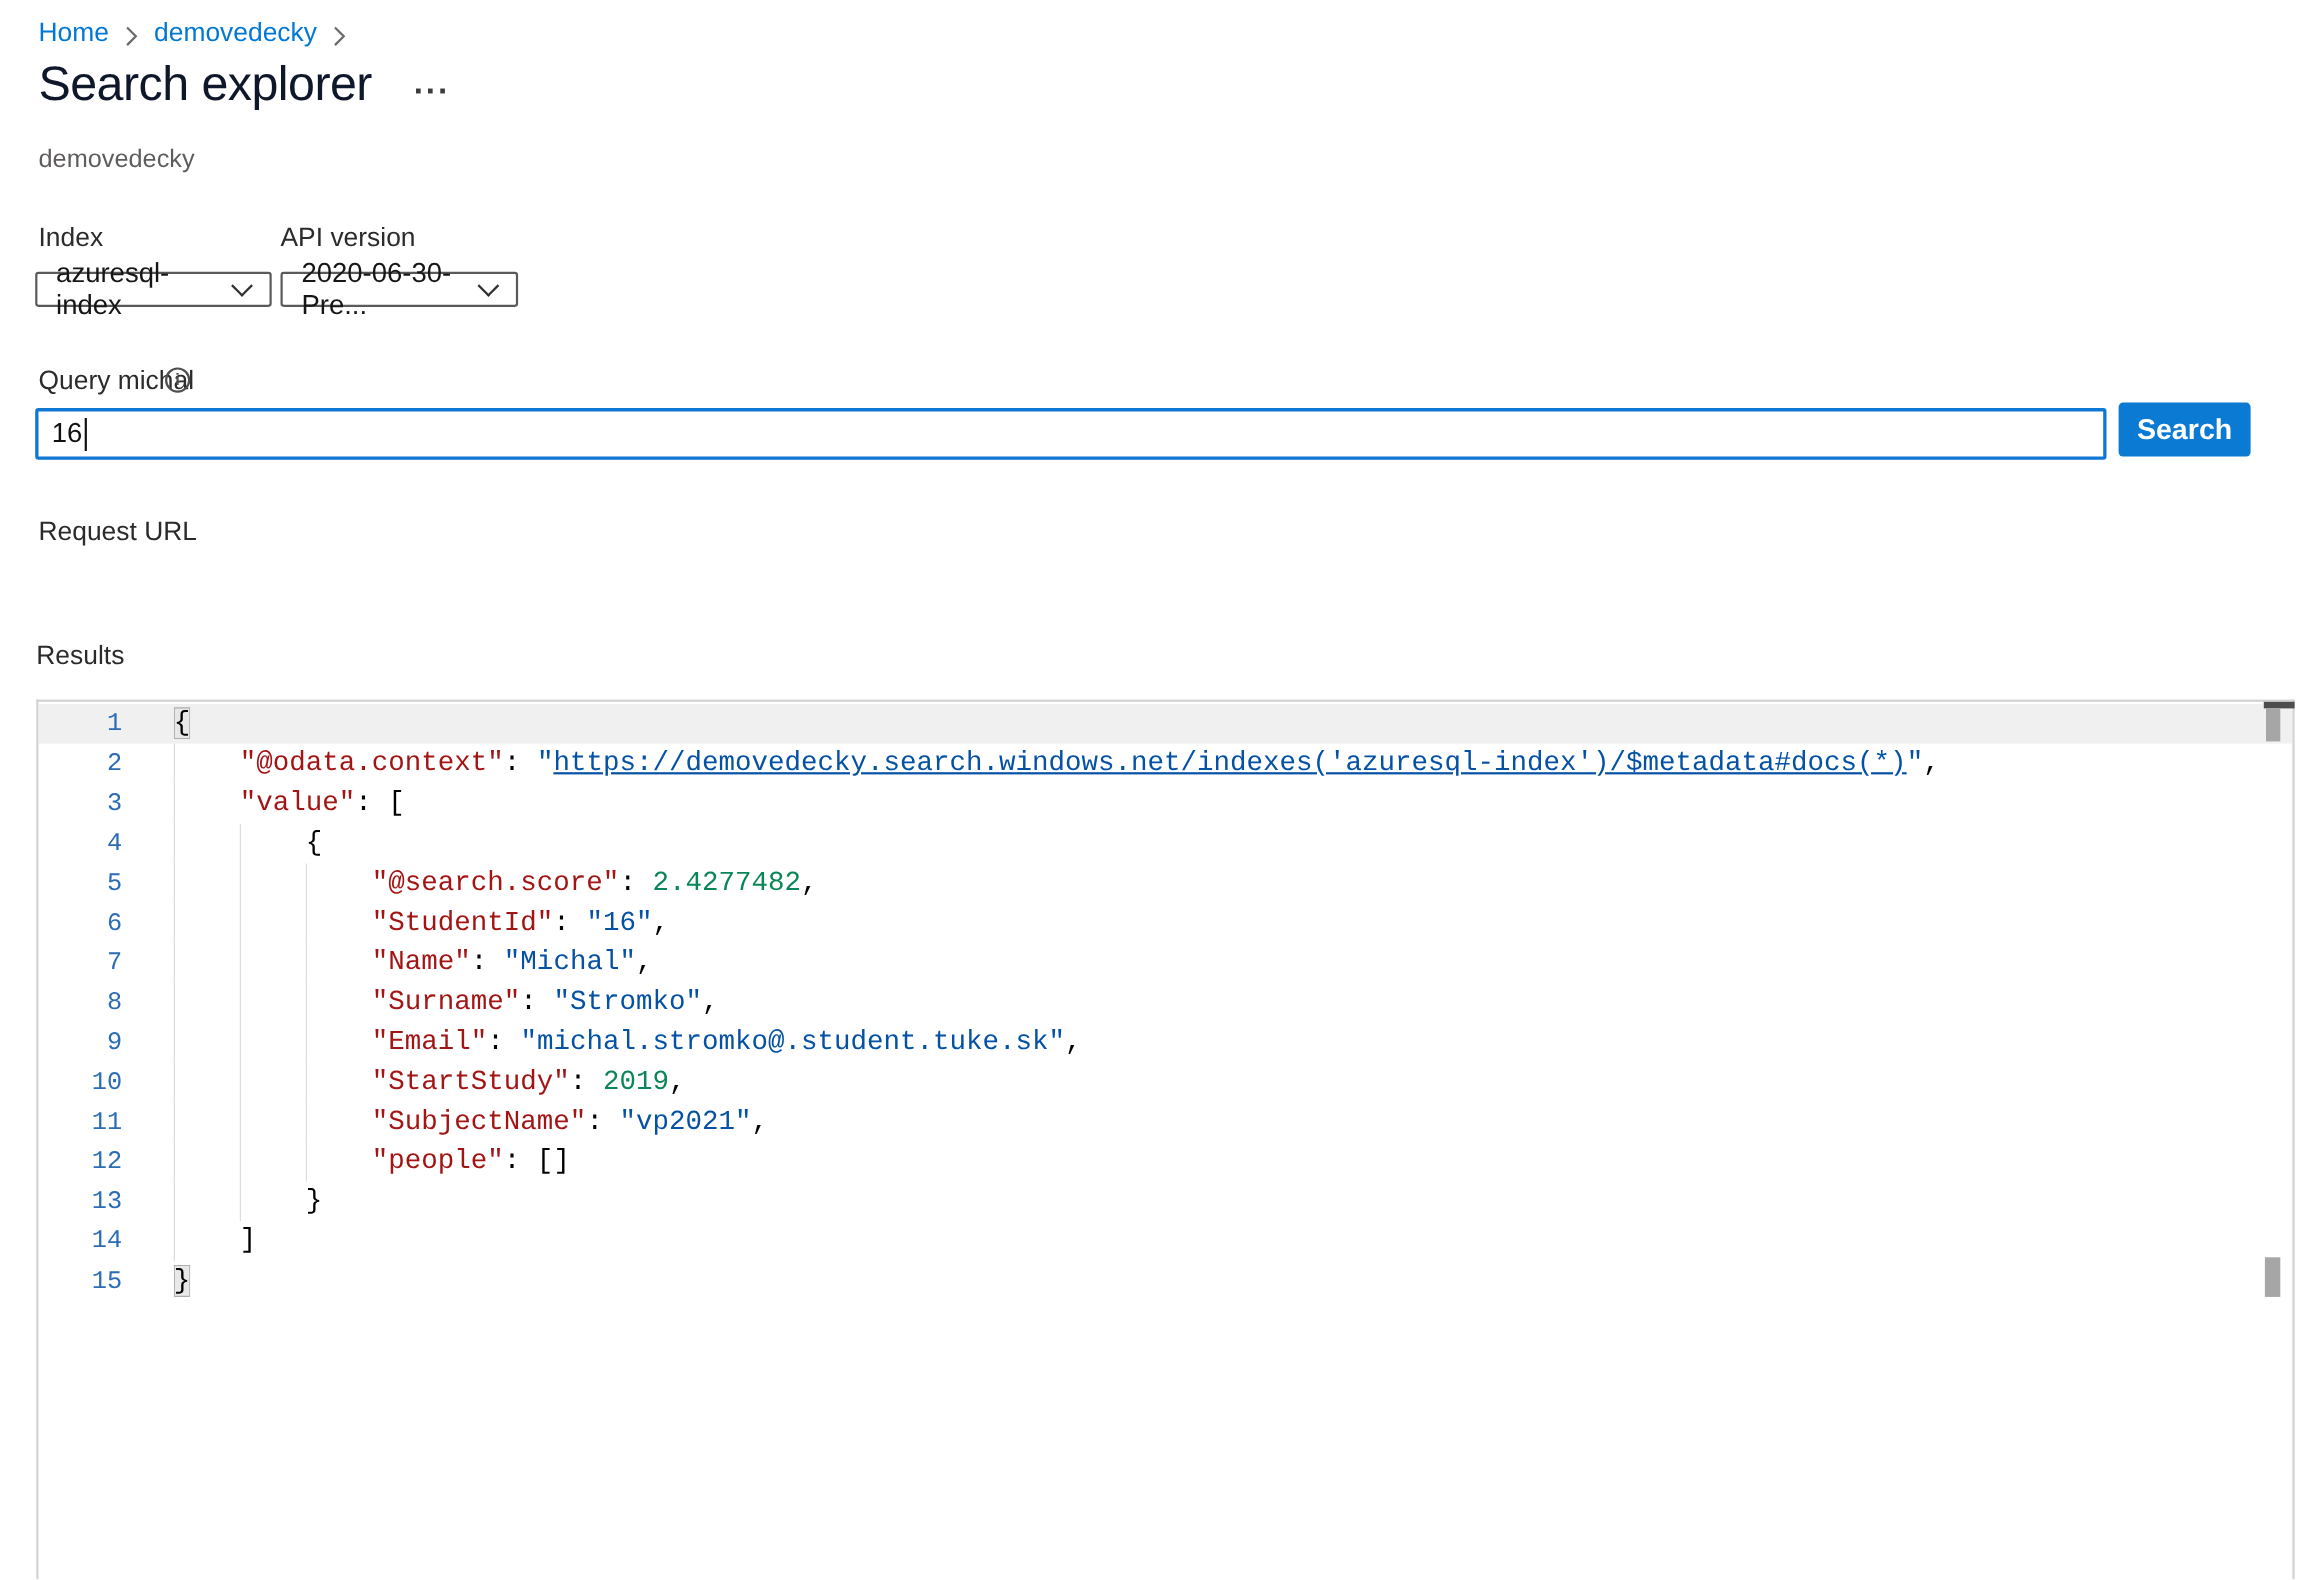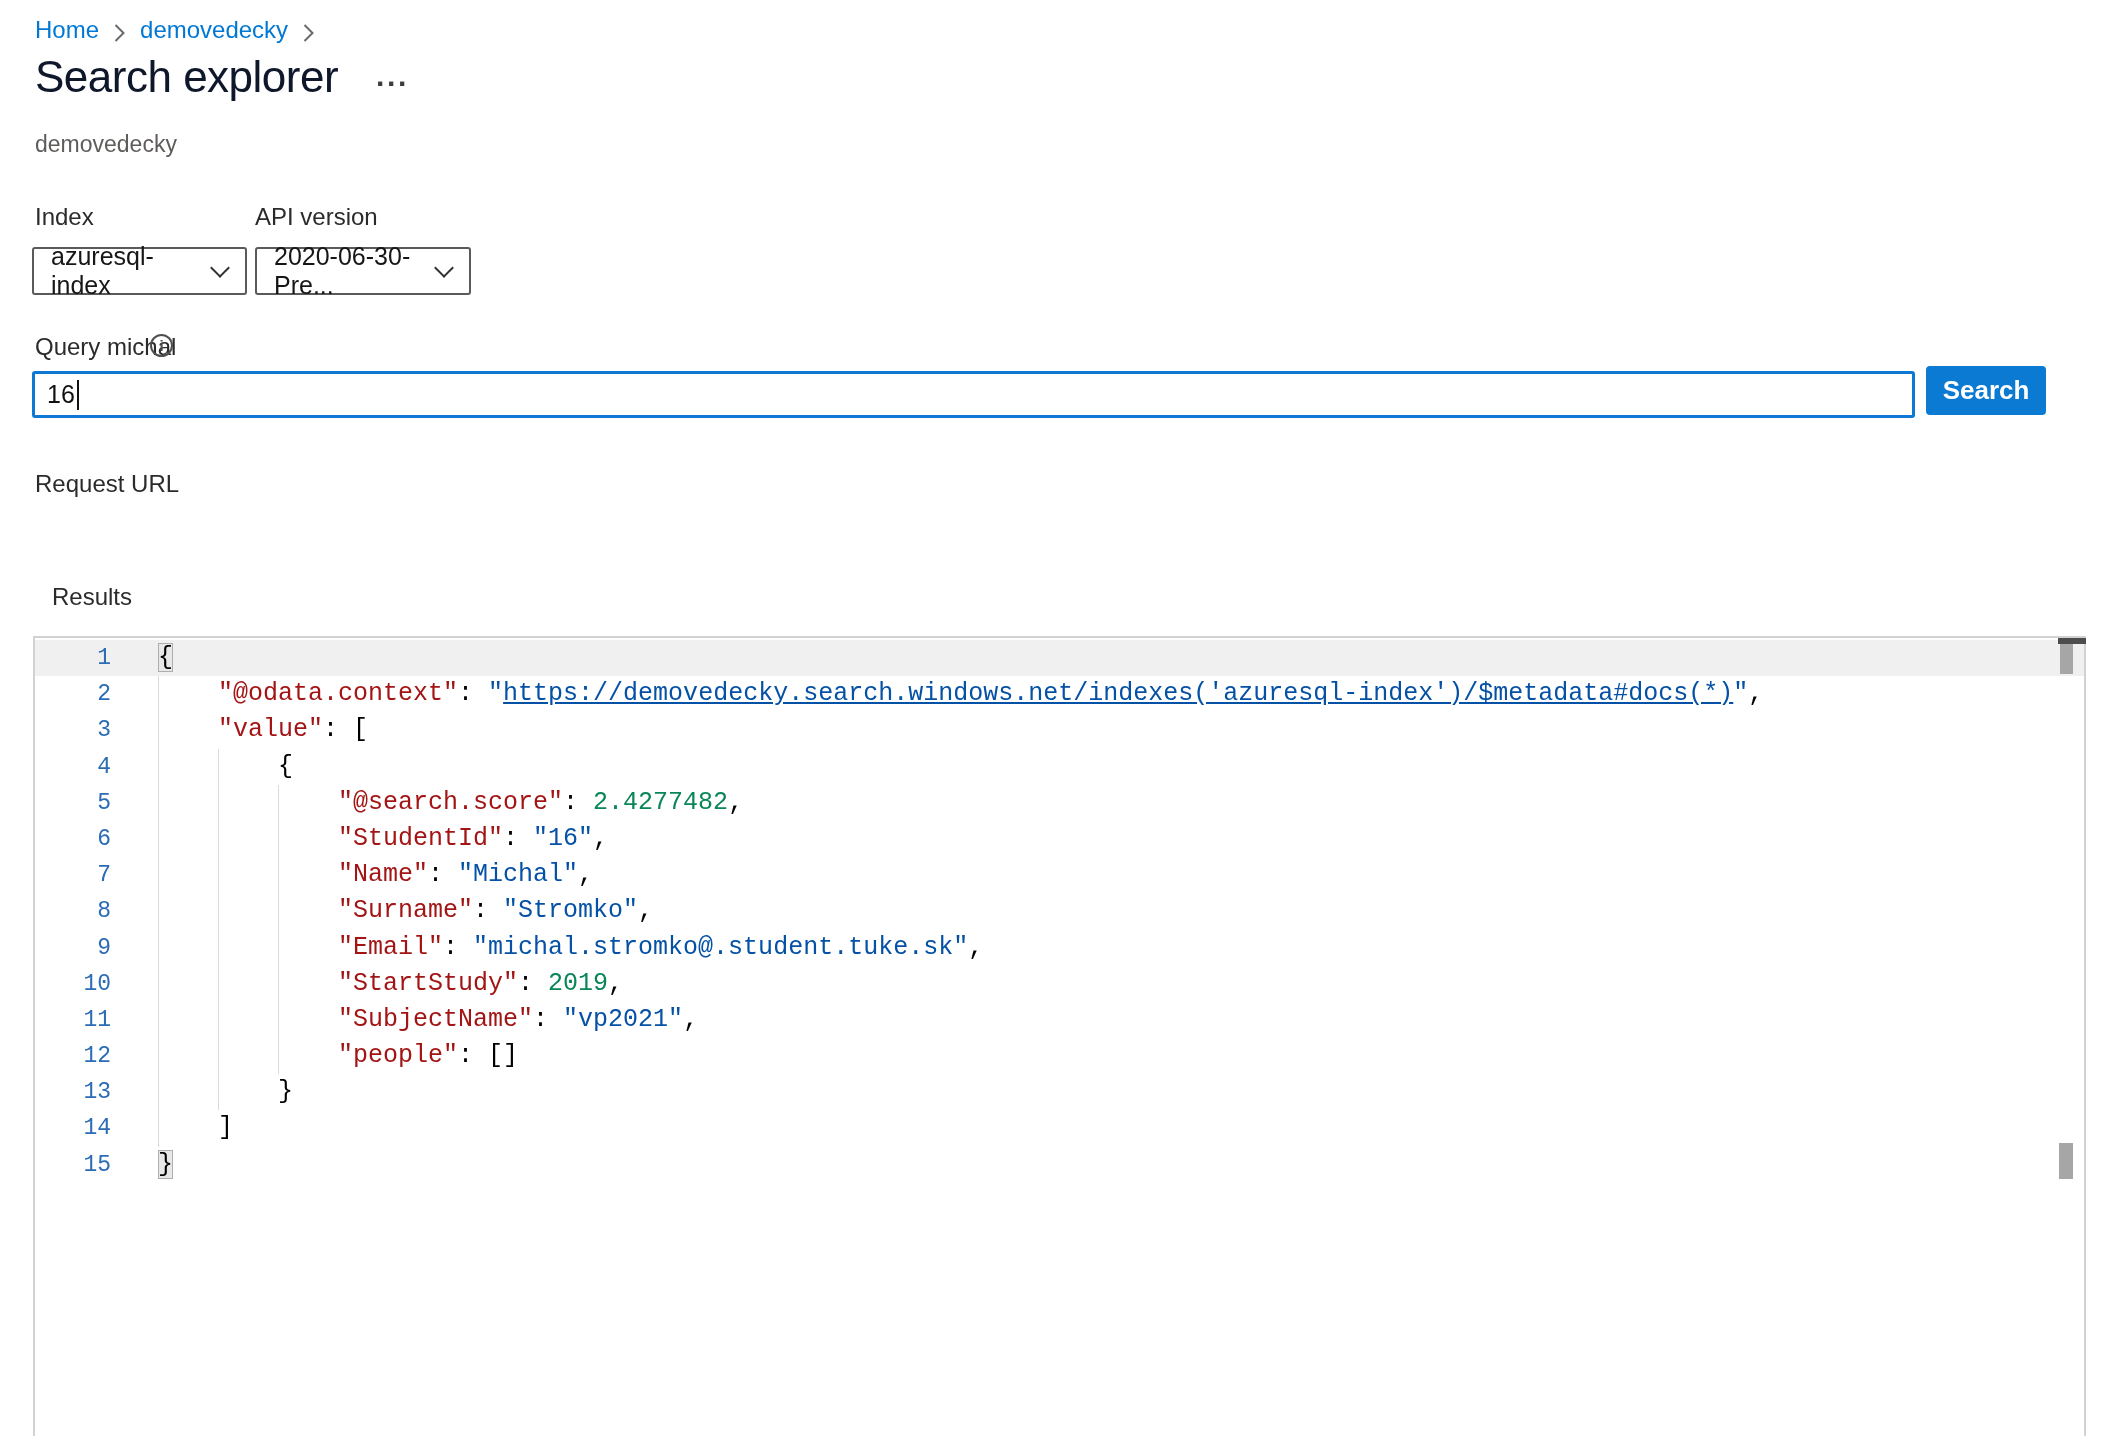--- a/index.html
+++ b/index.html
@@ -17,24 +17,24 @@
   .page-title { font-size:44px; font-weight:400; color:#0f172a; letter-spacing:-0.5px; }
   .more-btn { margin-left:38px; margin-top:14px; font-size:30px; font-weight:700; color:#3c3c3c; letter-spacing:1px; cursor:pointer; line-height:10px; }
   .subtitle { position:absolute; left:35px; top:131px; font-size:23px; color:#5f5d5b; }
 
   
   .lbl { position:absolute; font-size:24px; color:#2b2b2b; }
   .lbl-index { left:35px; top:203px; }
   .lbl-api { left:255px; top:203px; }
   .lbl-query { left:35px; top:333px; }
   .lbl-request { left:35px; top:470px; }
-  .lbl-results { left:52px; top:583px; }
+  .lbl-results { left:33px; top:583px; }
 
   
-  .dd { position:absolute; top:247px; height:48px; background:#fff; border:2px solid #5a5a5a; border-radius:3px;
+  .dd { position:absolute; top:247px; height:32px; background:#fff; border:2px solid #5a5a5a; border-radius:3px;
         display:flex; align-items:center; padding:0 46px 0 17px; font-size:25px; color:#161616; cursor:pointer; }
   .dd-index { left:32px; width:215px; }
   .dd-api { left:255px; width:216px; }
   .chev { position:absolute; right:18px; top:50%; width:14px; height:14px; border-right:2.5px solid #323130;
           border-bottom:2.5px solid #323130; transform:translateY(-72%) rotate(45deg); }
 
   
   .info-icon { position:absolute; left:150px; top:334px; width:23px; height:23px; border:2px solid #4f4f4f; border-radius:50%;
                display:flex; align-items:center; justify-content:center; font-size:15px; color:#4f4f4f; font-weight:700; cursor:pointer; }
   .query-input { position:absolute; left:32px; top:371px; width:1883px; height:47px; border:3px solid #0f78d4; border-radius:3px;

